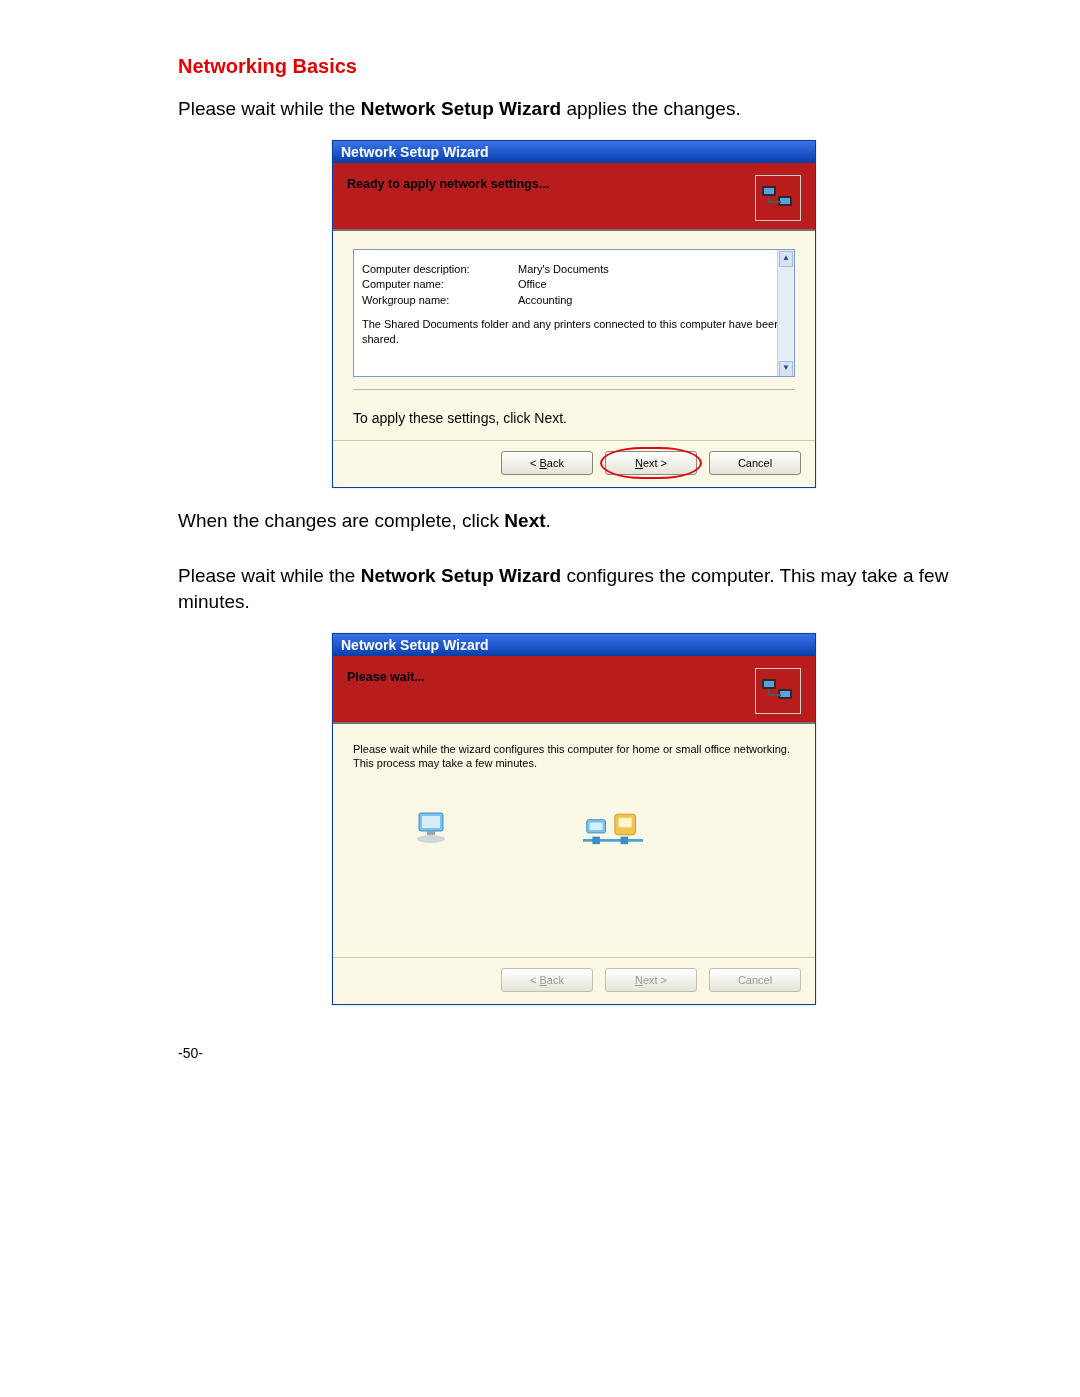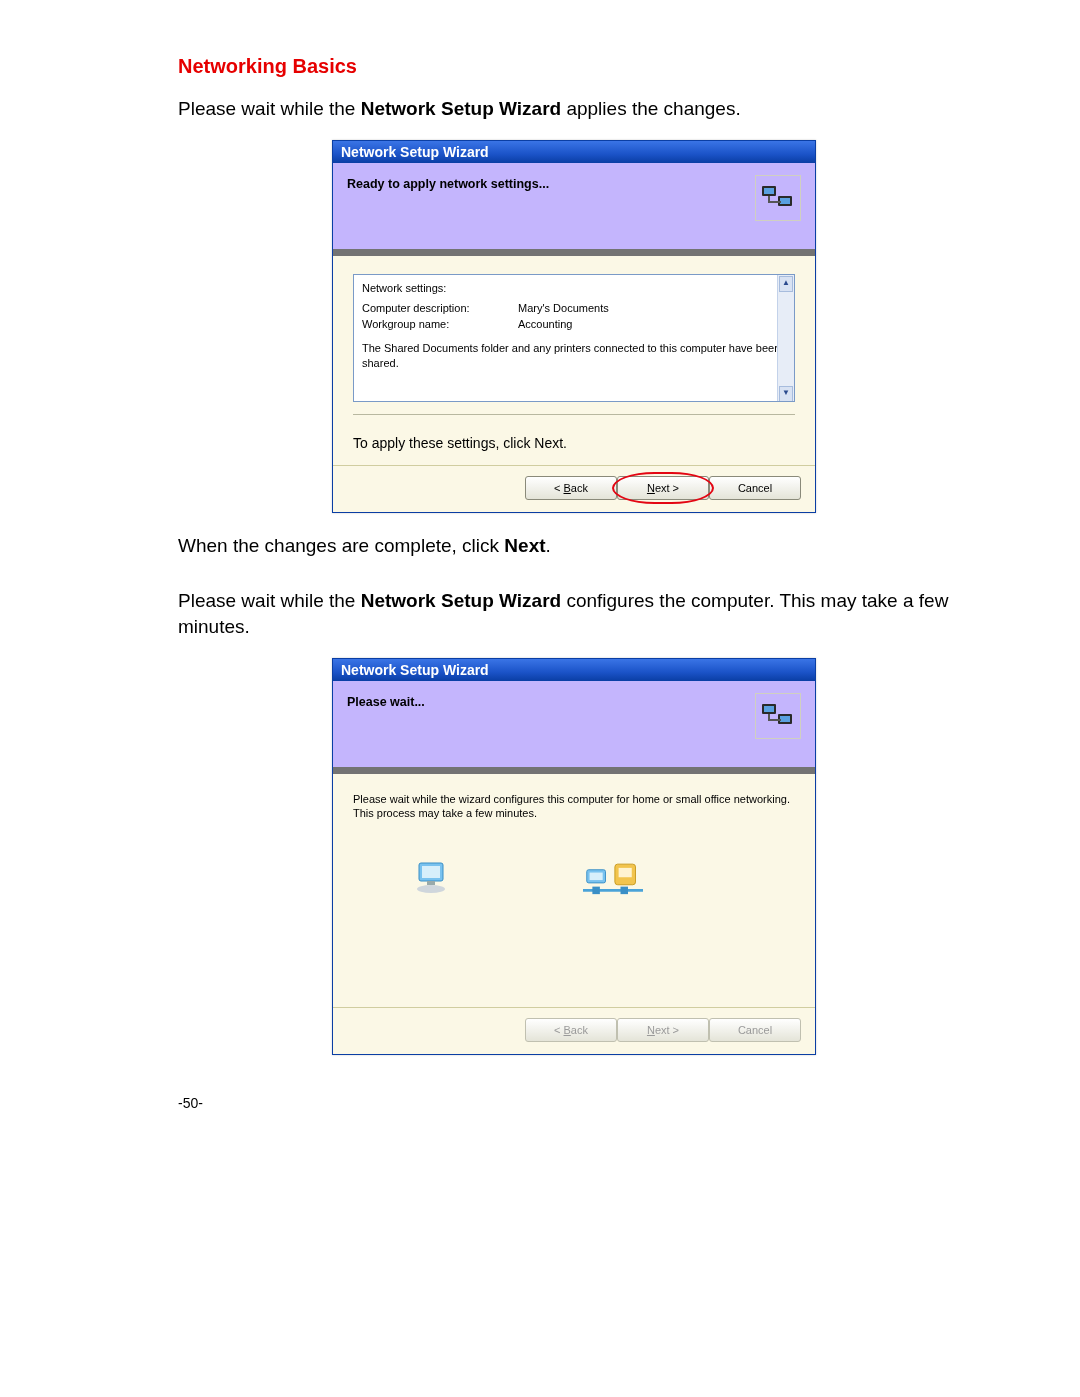--- a/index.html
+++ b/index.html
@@ -3,36 +3,36 @@
 <meta charset="utf-8">
 <style>
   html,body{margin:0;padding:0;background:#fff;font-family:Arial,Helvetica,sans-serif;color:#000}
   .page{width:1080px;min-height:1397px;margin:5px auto;padding:50px 110px 40px 178px;box-sizing:border-box;position:relative}
   .section-title{color:#e60000;font-weight:bold;font-size:20px;margin-bottom:18px}
   .body-text{font-size:19px;line-height:1.35;margin:16px 0 18px 0}
   .body-text b{font-weight:bold}
   .page-num{font-size:14px;margin-top:40px}
   .wizard{width:482px;margin:0 auto 20px auto;border:1px solid #0a3ea4;background:#fbf8e6;box-shadow:0 0 2px rgba(0,0,0,.2)}
   .titlebar{background:linear-gradient(180deg,#3a74e6 0%,#1b53c8 60%,#0a3ea4 100%);color:#fff;font-weight:bold;font-size:14px;padding:3px 8px;font-family:Tahoma,Arial,sans-serif}
-  .header{background:#c4b5fd;padding:10px 14px 28px 14px;display:flex;align-items:flex-start;justify-content:space-between;border-bottom:7px solid #737373}
+  .header{background:#b91c1c;padding:10px 14px 8px 14px;display:flex;align-items:flex-start;justify-content:space-between;border-bottom:2px solid #737373}
   .header-title{font-size:12.5px;font-weight:bold;padding-top:4px;font-family:Tahoma,Arial,sans-serif}
   .header-icon{width:44px;height:44px;border:1px solid #d0d0c0;display:flex;align-items:center;justify-content:center;margin-top:2px}
   .content{padding:18px 20px 6px 20px;font-size:11px;font-family:Tahoma,Arial,sans-serif;line-height:1.35}
   .content .para{margin-bottom:10px}
   .scroll-pane{position:relative;border:1px solid #7a9ac7;background:#fff;height:114px;padding:6px 8px;font-size:11px;line-height:1.35;overflow:hidden;margin-bottom:12px}
   .scroll-pane .kv-table{display:table;width:100%;margin-top:6px}
   .scroll-pane .kv-row{display:table-row}
   .scroll-pane .kv-cell{display:table-cell;padding:0 6px 1px 0;white-space:nowrap}
   .scroll-pane .kv-cell.key{width:150px}
   .scrollbar{position:absolute;top:0;right:0;width:16px;height:100%;background:#e7edf7;border-left:1px solid #c3d2ea}
   .scroll-arrow{height:14px;background:#d8e2f3;border:1px solid #a7bcdd;margin:1px;display:flex;align-items:center;justify-content:center;font-size:8px;color:#2a4a8e}
   .scroll-track{height:calc(100% - 34px)}
   .hr-line{border:none;border-top:1px solid #b8b8a0;margin:6px 0 10px 0}
   .footer-note{font-size:14px;font-family:Tahoma,Arial,sans-serif;padding:4px 20px 14px 20px}
-  .buttons{background:#fbf8e6;border-top:1px solid #d0cda0;padding:10px 14px 12px 14px;display:flex;justify-content:flex-end;gap:0}
+  .buttons{background:#fbf8e6;border-top:1px solid #d0cda0;padding:10px 14px 12px 14px;display:flex;justify-content:flex-end;gap:12px}
   .btn{min-width:74px;height:22px;font-size:11px;font-family:Tahoma,Arial,sans-serif;background:linear-gradient(180deg,#fff,#e4e4d8);border:1px solid #8a8a7a;border-radius:3px;display:flex;align-items:center;justify-content:center;padding:0 8px;cursor:pointer}
   .btn.disabled{color:#9a9a9a;border-color:#c0c0b0;cursor:default}
   .btn u{text-decoration:underline}
   .next-highlight{position:relative}
   .next-highlight::after{content:"";position:absolute;left:-6px;top:-5px;right:-6px;bottom:-5px;border:2px solid #e30613;border-radius:50%/60%;pointer-events:none}
   .wait-area{height:150px;display:flex;align-items:flex-start;justify-content:flex-start;gap:120px;padding-left:50px;padding-top:20px}
   .icon-block{width:60px;height:60px;display:flex;align-items:center;justify-content:center}
 </style>
 </head>
 <body>
@@ -53,25 +53,28 @@
         <rect x="2" y="4" width="14" height="10" rx="1" fill="#2a2a2a"></rect>
         <rect x="4" y="6" width="10" height="6" fill="#5aa0e0"></rect>
         <rect x="18" y="14" width="14" height="10" rx="1" fill="#2a2a2a"></rect>
         <rect x="20" y="16" width="10" height="6" fill="#5aa0e0"></rect>
         <path d="M9 14 v6 h12" stroke="#555" stroke-width="2" fill="none"></path>
       </svg>
     </div>
   </div>
   <div class="content">
     <div class="scroll-pane">
-      <div>Network settings:</div>
       <div class="kv-table">
         <div class="kv-row">
           <div class="kv-cell key">Computer description:</div>
           <div class="kv-cell">Mary's Documents</div>
+        </div>
+        <div class="kv-row">
+          <div class="kv-cell key">Computer name:</div>
+          <div class="kv-cell">Office</div>
         </div>
         <div class="kv-row">
           <div class="kv-cell key">Workgroup name:</div>
           <div class="kv-cell">Accounting</div>
         </div>
       </div>
       <div style="height:8px"></div>
       <div>The Shared Documents folder and any printers connected to this computer have been shared.</div>
       <div class="scrollbar">
         <div class="scroll-arrow">▲</div>

